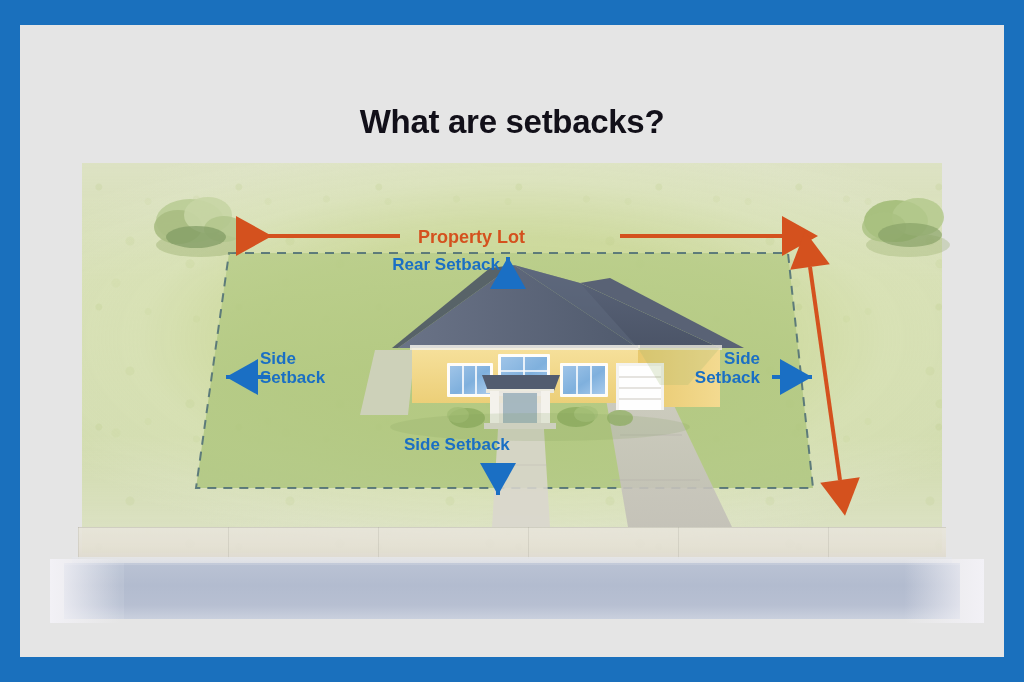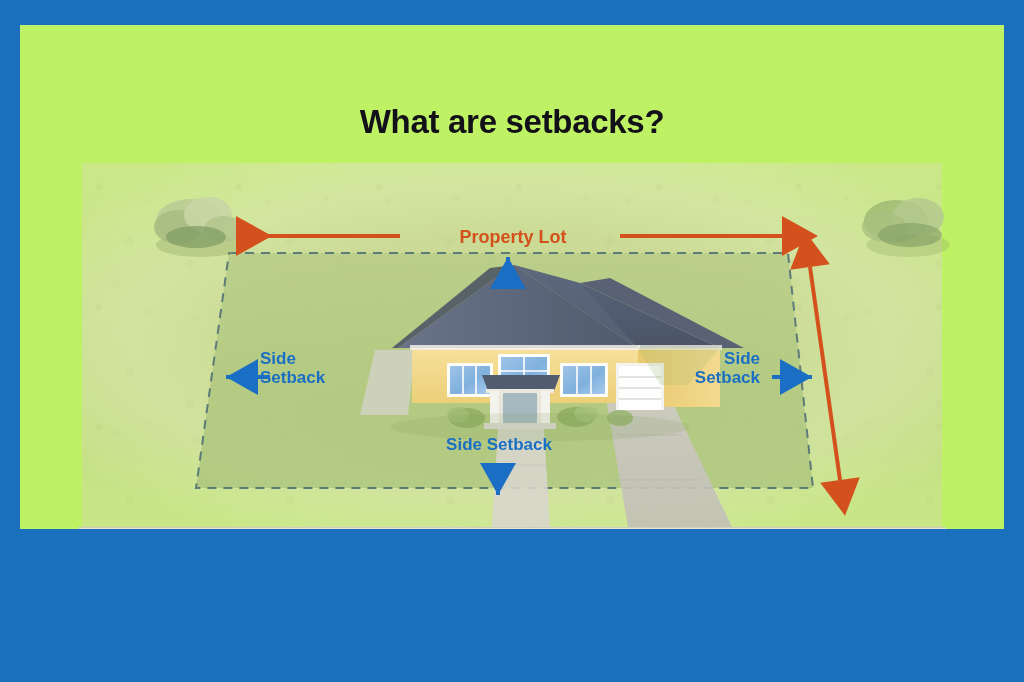--- a/index.html
+++ b/index.html
@@ -6,22 +6,22 @@
   body{
     width:1024px;height:682px;overflow:hidden;
     background:#1a70bd;
     font-family:"Liberation Sans", sans-serif;
   }
   #frame{
     position:absolute;left:0;top:0;width:1024px;height:682px;
     background:#1a70bd;
   }
   #canvas{
-    position:absolute;left:20px;top:25px;width:984px;height:504px;
-    background:#bef264;
+    position:absolute;left:20px;top:25px;width:984px;height:632px;
+    background:#e5e5e5;
     overflow:hidden;
   }
   #title{
     position:absolute;left:0;top:78px;width:984px;
     text-align:center;
     font-size:33px;font-weight:bold;color:#121019;
     letter-spacing:-0.3px;
   }
 
   
@@ -93,21 +93,21 @@
 
   
   .tree{position:absolute;}
 
   
   .lbl{
     position:absolute;font-weight:bold;white-space:pre-line;line-height:1.12;
   }
   .lbl-blue{color:#1a6fc4;font-size:17px;}
   .lbl-orange{color:#d4511e;font-size:18px;}
-  .lbl-center{text-align:center;}
+  .lbl-center{text-align:left;}
   .lbl-right{text-align:right;}
 </style>
 </head>
 <body>
 
 <div id="frame">
   <div id="canvas">
 
     <div id="title">What are setbacks?</div>
 
@@ -289,20 +289,21 @@
           <line x1="752" y1="242" x2="792" y2="242" stroke="#1a6fc4" stroke-width="4" marker-end="url(#bArr)"></line>
         </g>
 
         <g>
           <line x1="478" y1="330" x2="478" y2="360" stroke="#1a6fc4" stroke-width="4" marker-end="url(#bArr)"></line>
         </g>
       </svg>
 
       <div class="lbl lbl-orange lbl-center" style="left:398px;top:92px;width:190px;">Property Lot</div>
 
+      <div class="lbl lbl-blue lbl-right" style="left:300px;top:120px;width:180px;">Rear Setback</div>
 
       <div class="lbl lbl-blue" style="left:240px;top:214px;width:120px;">Side
 Setback</div>
 
       <div class="lbl lbl-blue lbl-right" style="left:620px;top:214px;width:120px;">Side
 Setback</div>
 
       <div class="lbl lbl-blue lbl-center" style="left:384px;top:300px;width:190px;">Side Setback</div>
 
     </div>

